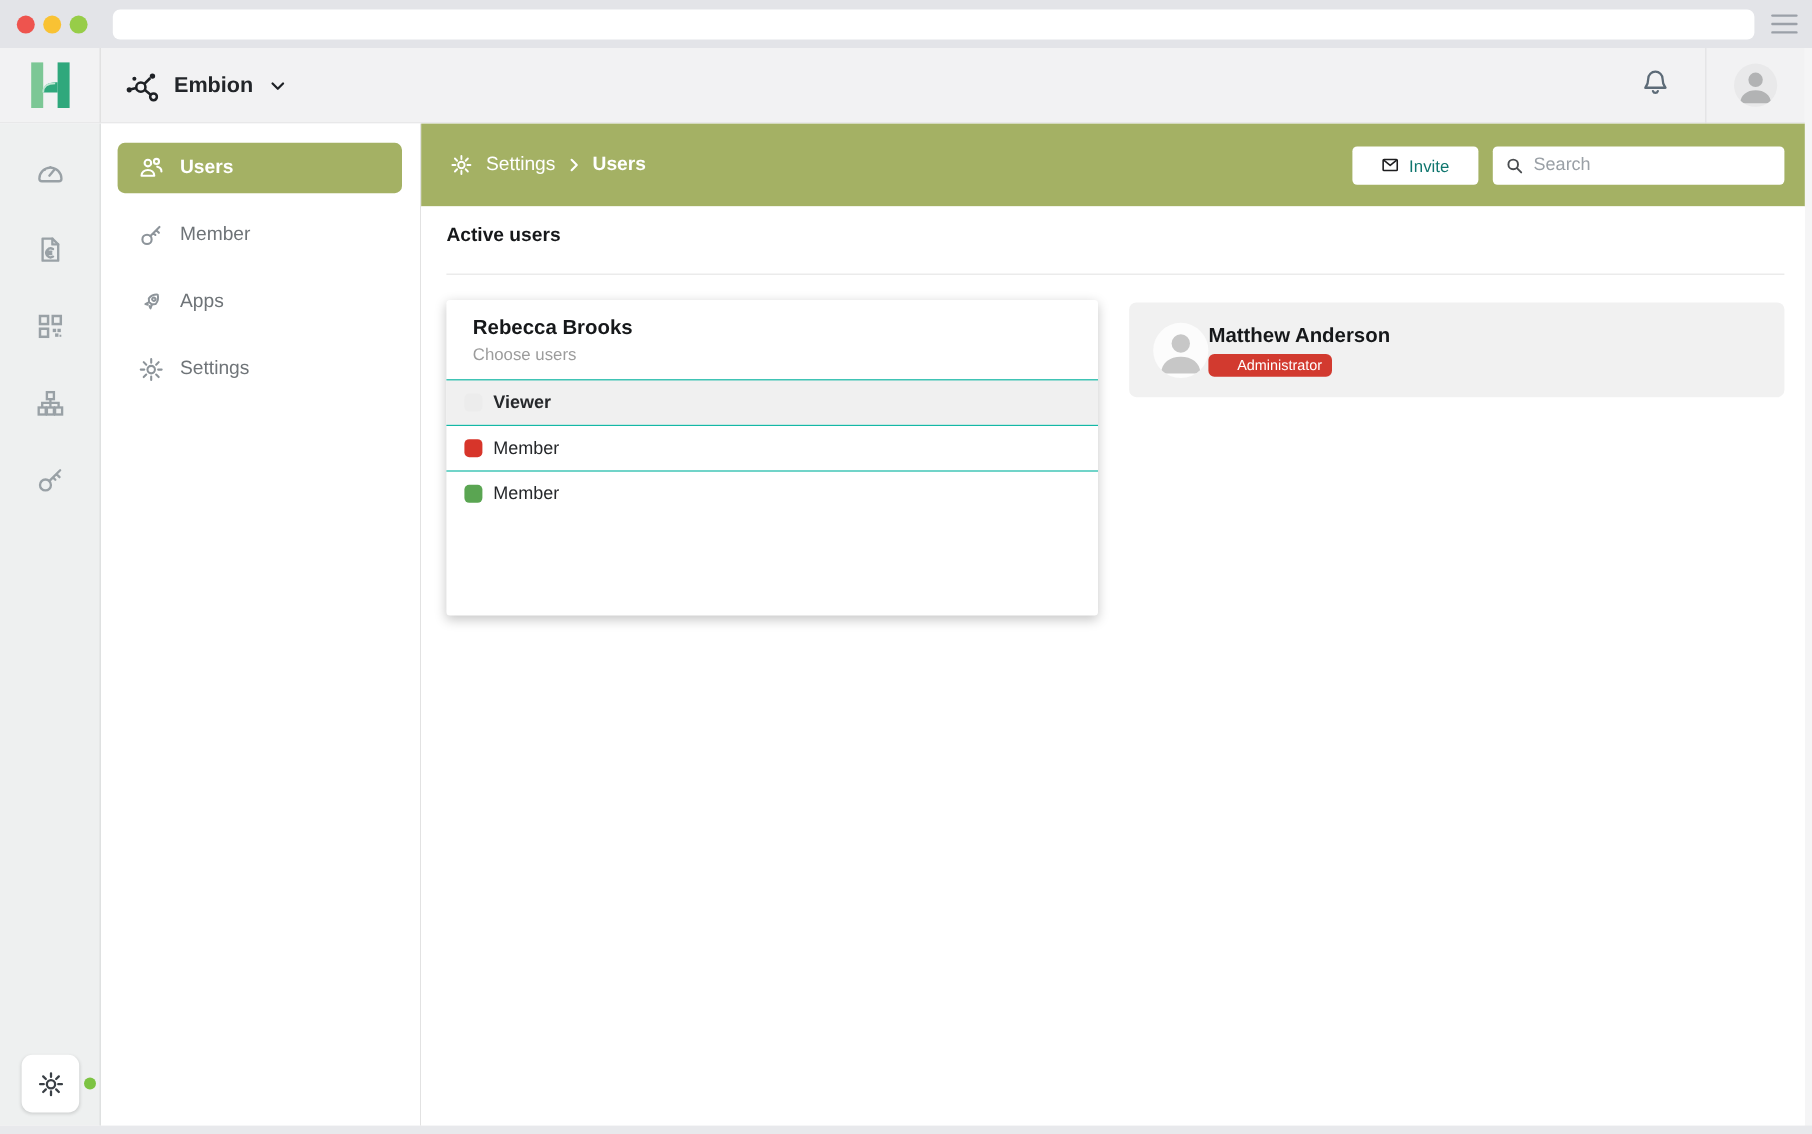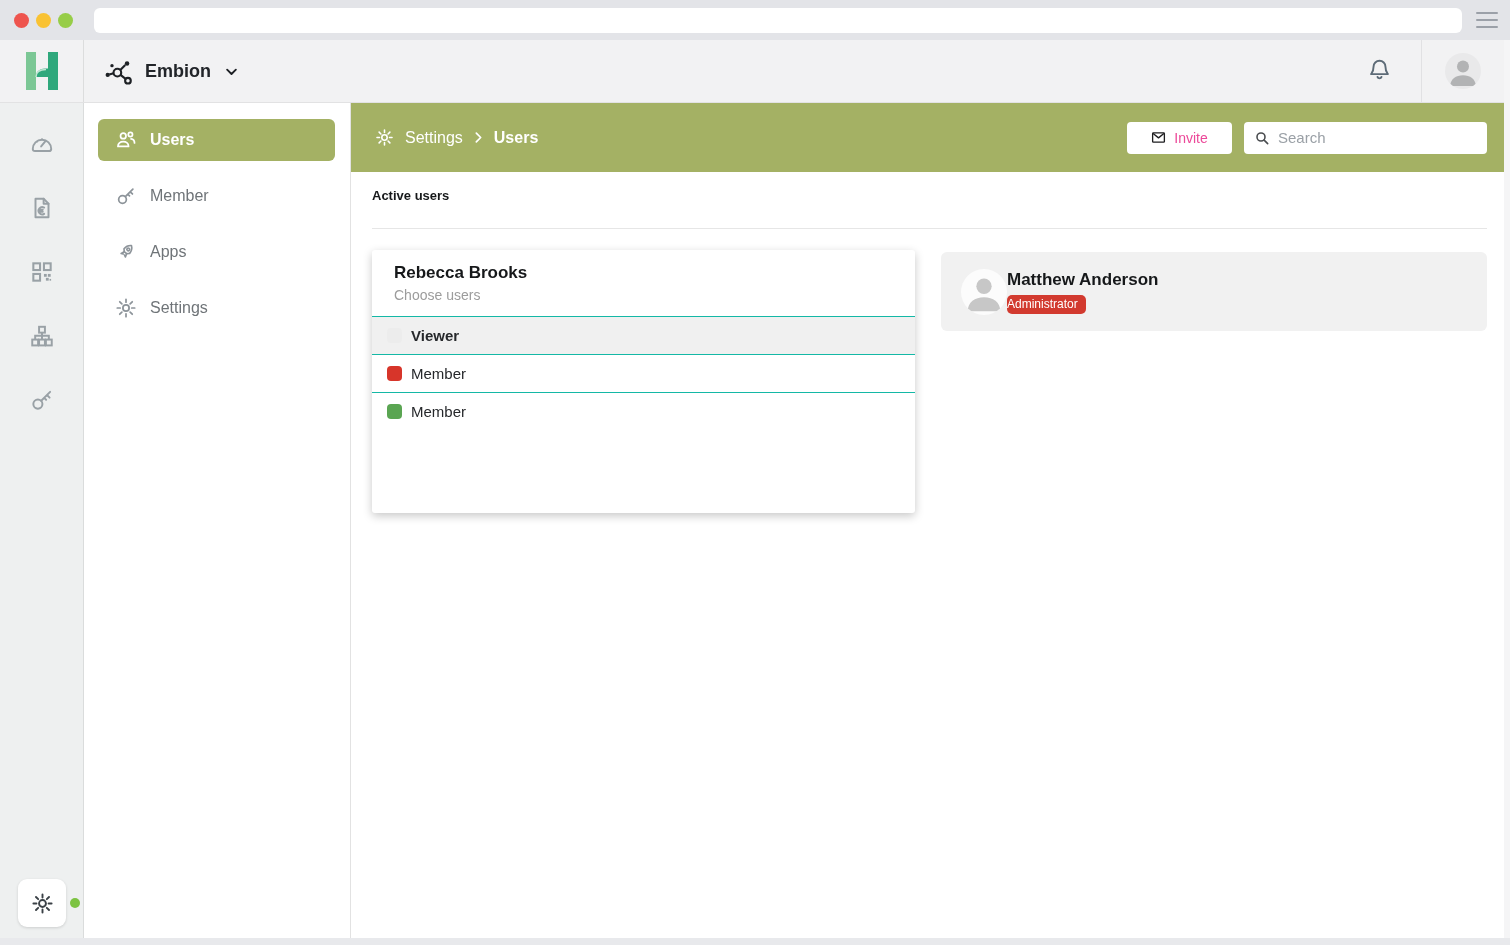--- a/index.html
+++ b/index.html
@@ -67,32 +67,32 @@
     height:69px; display:flex; align-items:center; padding:0 17px 0 24px;
     flex:0 0 69px;
   }
   .crumb-icon{ width:19px; height:19px; color:#fff; }
   .crumb{ font-size:16px; color:#fff; margin-left:11px; cursor:pointer; }
   .crumb-sep{ width:13px; height:13px; color:#fff; margin:0 9px; }
   .crumb-current{ font-size:16px; font-weight:bold; color:#fff; }
   .invite-btn{
     margin-left:auto; width:105px; height:32px; background:#fff; border:none; border-radius:4px;
     display:flex; align-items:center; justify-content:center; gap:8px; cursor:pointer;
-    font-size:14px; color:#ec4899; font-family:inherit;
+    font-size:14px; color:#0f766e; font-family:inherit;
   }
   .invite-btn .env{ width:15px; height:15px; color:#1d1d1f; }
   .search-box{
     width:243px; height:32px; margin-left:12px; background:#fff; border-radius:4px;
     display:flex; align-items:center; padding:0 10px; gap:8px;
   }
   .search-box .mag{ width:16px; height:16px; color:#4a4d50; flex:0 0 16px; }
   .search-input{ border:none; outline:none; flex:1; font-size:15px; color:#a16207; font-family:inherit; background:transparent; }
   .search-input::placeholder{ color:#9aa0a6; }
   .content{ position:relative; flex:1; background:#fff; }
-  .content-title{ position:absolute; left:21px; top:16px; font-size:13px; font-weight:bold; color:#16181a; }
+  .content-title{ position:absolute; left:21px; top:16px; font-size:16px; font-weight:bold; color:#16181a; }
   .content-rule{ position:absolute; left:21px; right:17px; top:56px; height:1px; background:#e6e6e6; }
   
   .role-card{
     position:absolute; left:21px; top:78px; width:543px; height:263px;
     background:#fff; border-radius:3px; box-shadow:0 3px 10px rgba(0,0,0,.22);
   }
   .rp-head{ height:66px; padding:13px 22px 0 22px; }
   .rp-name{ font-size:17px; font-weight:bold; color:#16181a; }
   .rp-prompt{ font-size:14px; color:#9c9c9c; margin-top:4px; }
   .rp-row{
@@ -104,21 +104,21 @@
   
   .user-card{
     position:absolute; left:590px; top:80px; width:546px; height:79px;
     background:#f1f1f1; border-radius:6px; display:flex; align-items:center;
     padding-left:20px; cursor:pointer;
   }
   .uc-avatar{ width:46px; height:46px; border-radius:50%; background:#fcfcfc; overflow:hidden; flex:0 0 46px; }
   .uc-name{ font-size:17px; font-weight:bold; color:#16181a; }
   .uc-badge{
     display:inline-block; margin-top:5px; font-size:12px; color:#fff;
-    padding:2px 8px 3px 0; border-radius:5px;
+    padding:2px 8px 3px 24px; border-radius:5px;
   }
   .edge-bottom{ position:absolute; left:0; bottom:0; width:1510px; height:7px; background:#e8e9ec; }
 </style>
 </head>
 <body>
 
 <div class="window">
 
   <div class="browser-bar">
     <span class="traffic" style="background: rgb(238, 84, 78);"></span>

